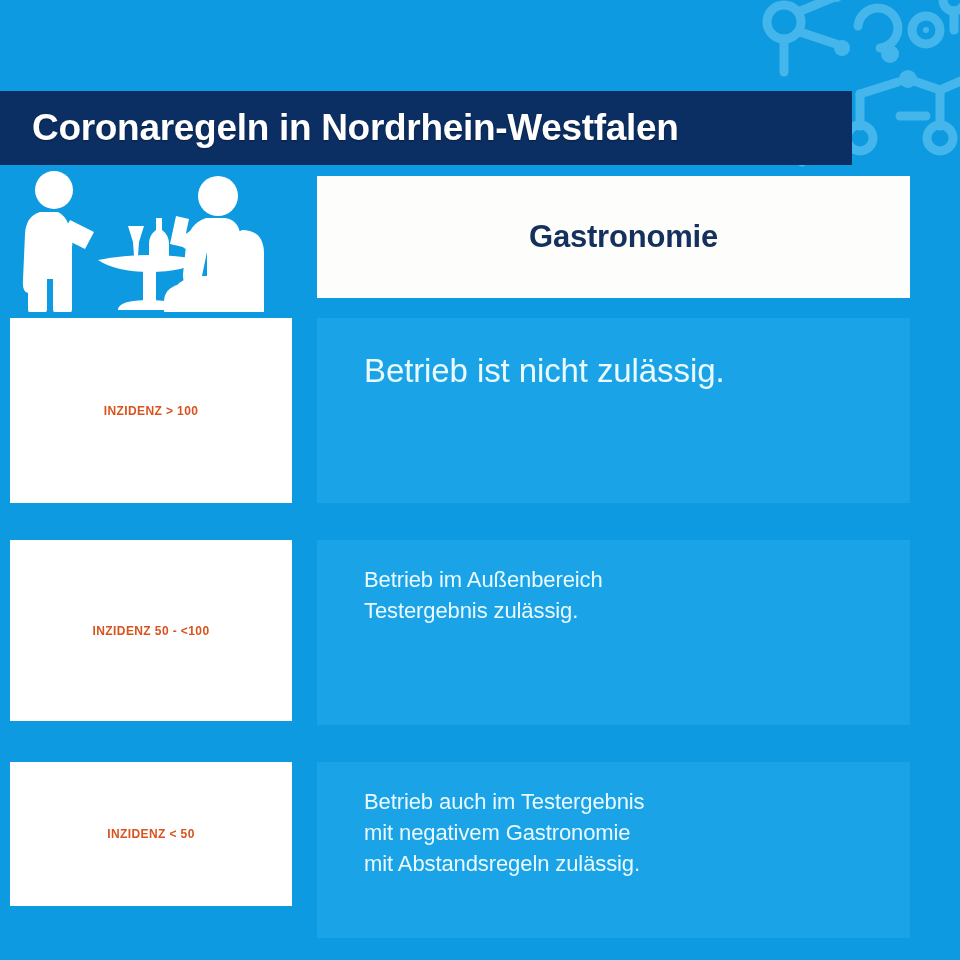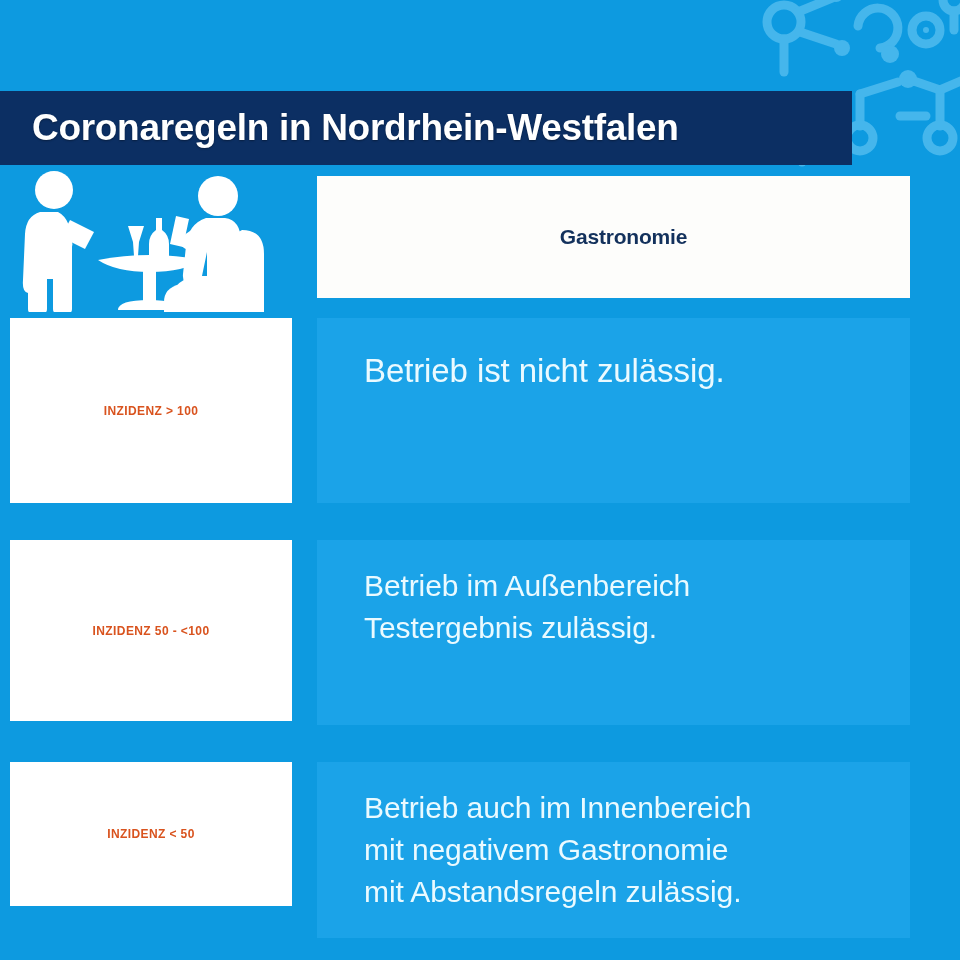--- a/index.html
+++ b/index.html
@@ -101,39 +101,39 @@
   .panel-header {
     top: 8px;
     height: 122px;
     background: #fdfdfb;
     display: flex;
     align-items: center;
     justify-content: center;
   }
   .panel-header-text {
     color: #13315c;
-    font-size: 21px;
+    font-size: 31px;
     font-weight: bold;
     letter-spacing: -0.2px;
     margin-left: 20px;
   }
 
   .panel-body {
     background: #1ba3e8;
     display: flex;
     align-items: flex-start;
     padding: 30px 0 0 47px;
   }
   .panel-body-1 { top: 150px; height: 185px; }
   .panel-body-2 { top: 372px; height: 185px; padding-top: 25px; }
   .panel-body-3 { top: 594px; height: 176px; padding-top: 25px; }
 
   .rule-text {
     color: #eafaff;
-    font-size: 30px;
+    font-size: 22px;
     line-height: 1.40;
     font-weight: 400;
     letter-spacing: -0.1px;
   }
   .rule-text-1 { font-size: 33px; }
   .rule-text .line { display: block; white-space: nowrap; }
 </style>
 </head>
 <body>
 
@@ -236,20 +236,20 @@
         <span class="line">Betrieb im Außenbereich</span>
         <span class="line">Testergebnis zulässig.</span>
       </div>
     </div>
 
     <div class="inz-box inz-box-3">
       <span class="inz-label">INZIDENZ &lt; 50</span>
     </div>
     <div class="panel panel-body panel-body-3">
       <div class="rule-text">
-        <span class="line">Betrieb auch im Innenbereich</span>
+        <span class="line">Betrieb auch im Testergebnis</span>
         <span class="line">mit negativem Gastronomie</span>
         <span class="line">mit Abstandsregeln zulässig.</span>
       </div>
     </div>
 
   </div>
 </div>
 
 </body></html>

